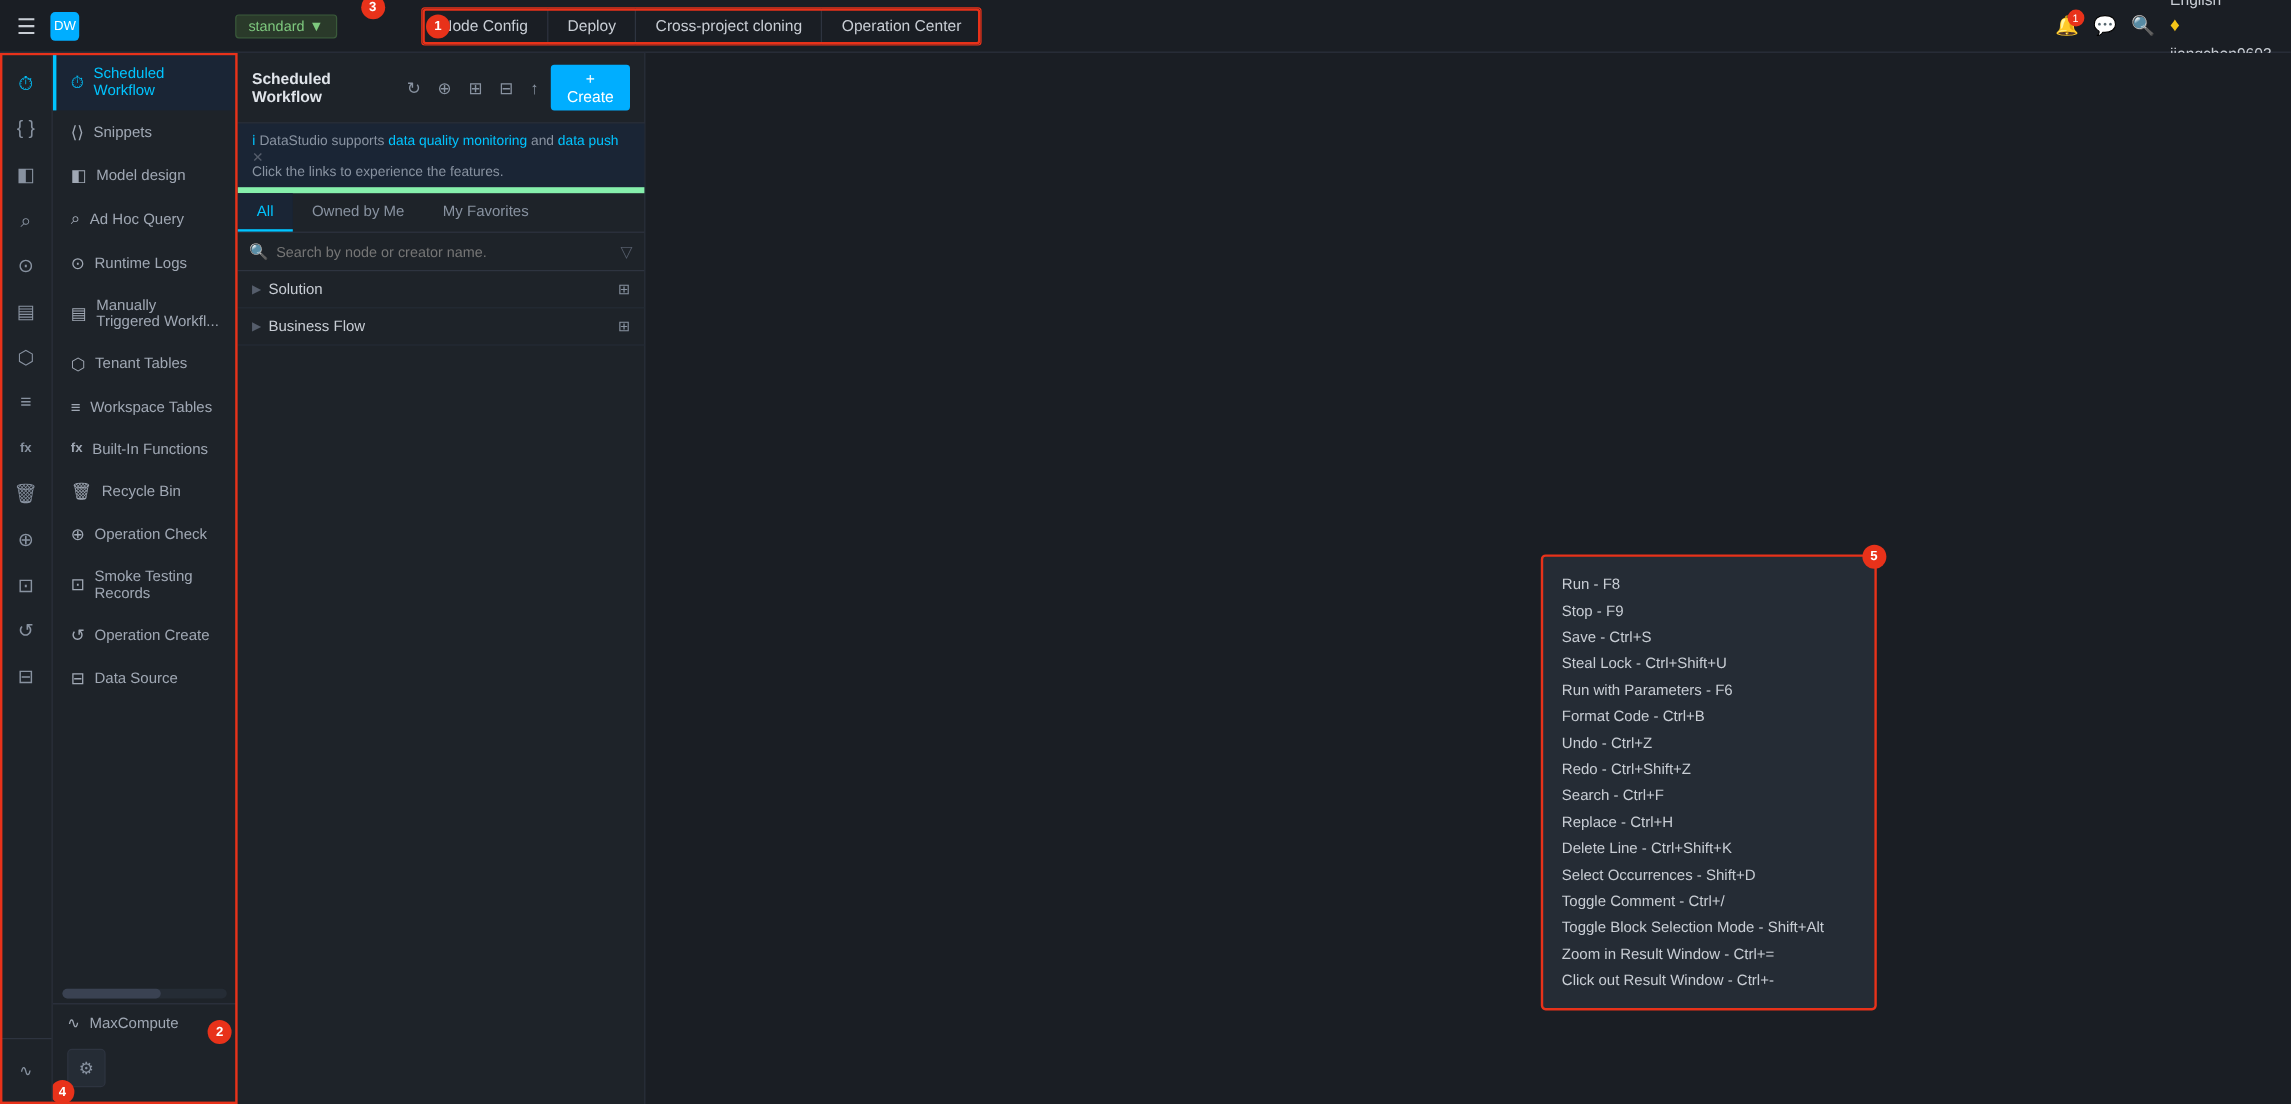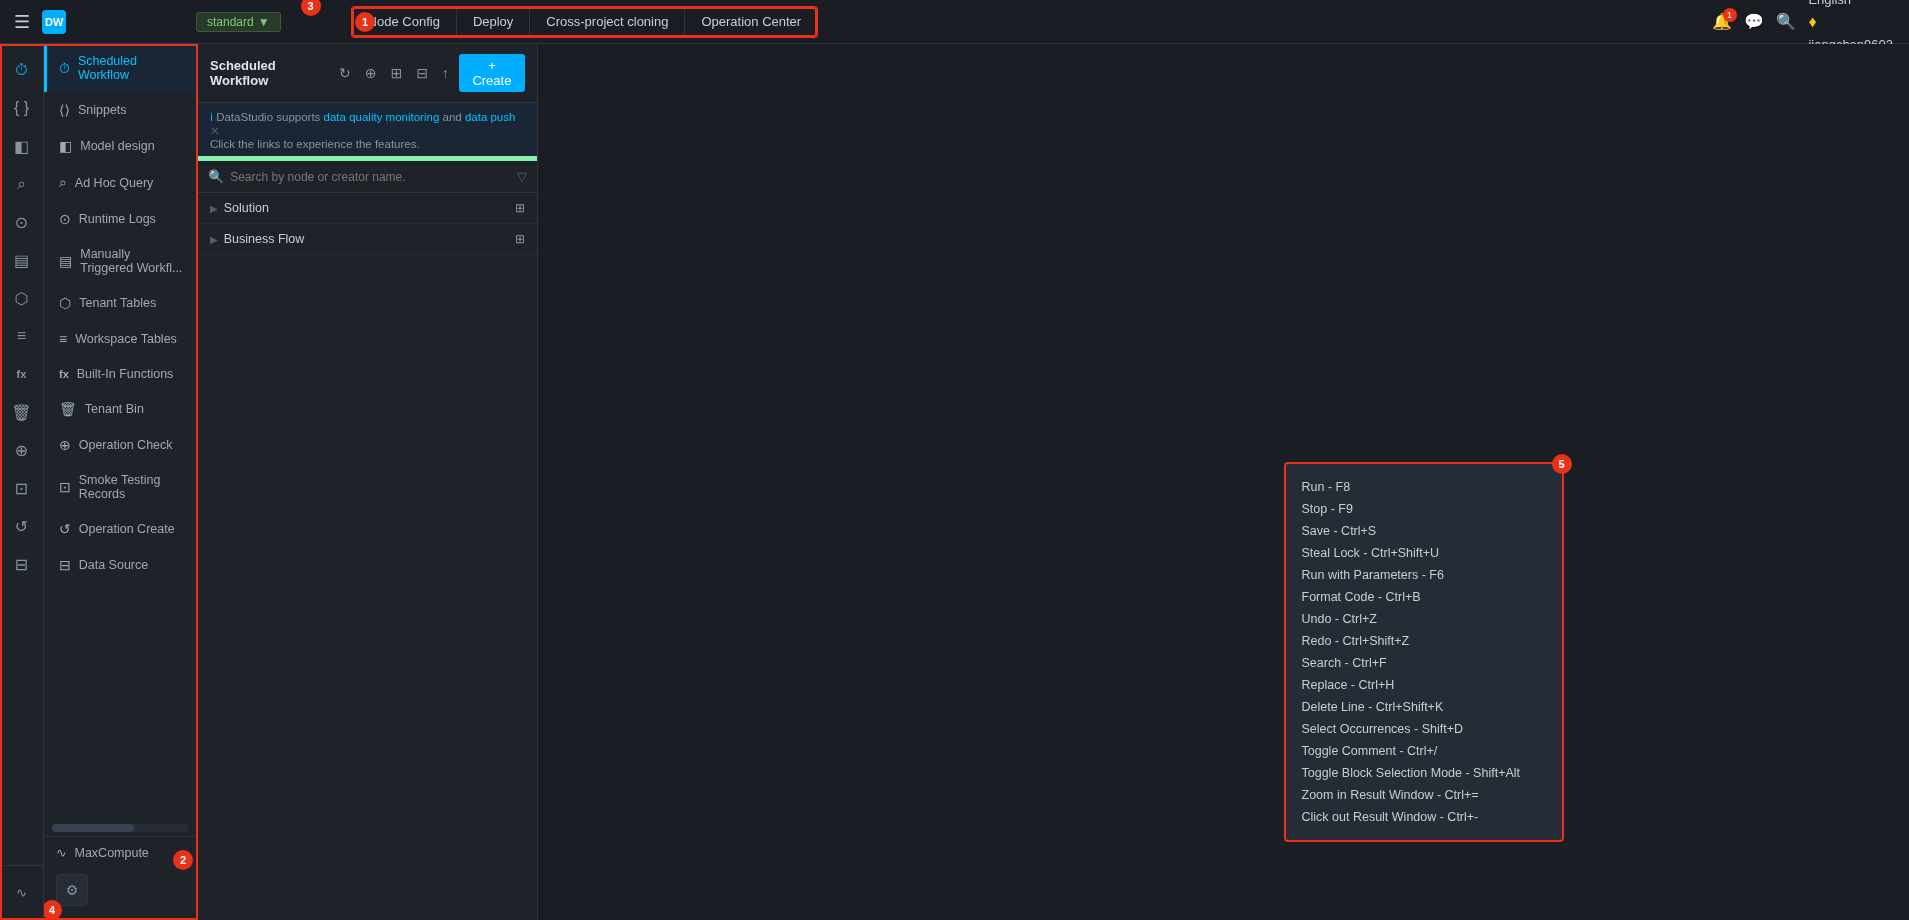--- a/index.html
+++ b/index.html
@@ -53,21 +53,21 @@
     .logo-icon {
       width: 24px;
       height: 24px;
       background: #00aeff;
       border-radius: 4px;
       display: flex;
       align-items: center;
       justify-content: center;
       font-size: 11px;
       color: #fff;
-      font-weight: bold;
+      font-weight: normal;
     }
 
     .env-badge {
       background: #2a3a2a;
       border: 1px solid #3a5a3a;
       color: #7ec87e;
       padding: 2px 10px;
       border-radius: 3px;
       font-size: 12px;
       cursor: pointer;
@@ -552,21 +552,21 @@
       <div class="left-nav-item">
         <span class="left-nav-icon">≡</span>
         <span>Workspace Tables</span>
       </div>
       <div class="left-nav-item">
         <span class="left-nav-icon" style="font-size:11px; font-weight:bold;">fx</span>
         <span>Built-In Functions</span>
       </div>
       <div class="left-nav-item">
         <span class="left-nav-icon">🗑</span>
-        <span>Tenant Bin</span>
+        <span>Recycle Bin</span>
       </div>
       <div class="left-nav-item">
         <span class="left-nav-icon">⊕</span>
         <span>Operation Check</span>
       </div>
       <div class="left-nav-item">
         <span class="left-nav-icon">⊡</span>
         <span>Smoke Testing Records</span>
       </div>
       <div class="left-nav-item">
@@ -621,20 +621,25 @@
         <span style="color:#00c4ff;">ℹ </span>
         <span>DataStudio supports</span>
         <span class="info-link">data quality monitoring</span>
         <span> and </span>
         <span class="info-link">data push</span>
         <span style="color:#555d6b; cursor:pointer;">✕</span>
       </div>
       <div>Click the links to experience the features.</div>
     </div>
 
+    <div class="tab-row">
+      <div class="tab-item active">All</div>
+      <div class="tab-item">Owned by Me</div>
+      <div class="tab-item">My Favorites</div>
+    </div>
 
     <div class="search-row">
       <span class="search-icon-sm">🔍</span>
       <input class="search-input" placeholder="Search by node or creator name." style="">
       <span class="filter-icon">▽</span>
     </div>
 
     <div class="tree-row">
       <div class="tree-row-left">
         <span class="tree-expand">▶</span>

